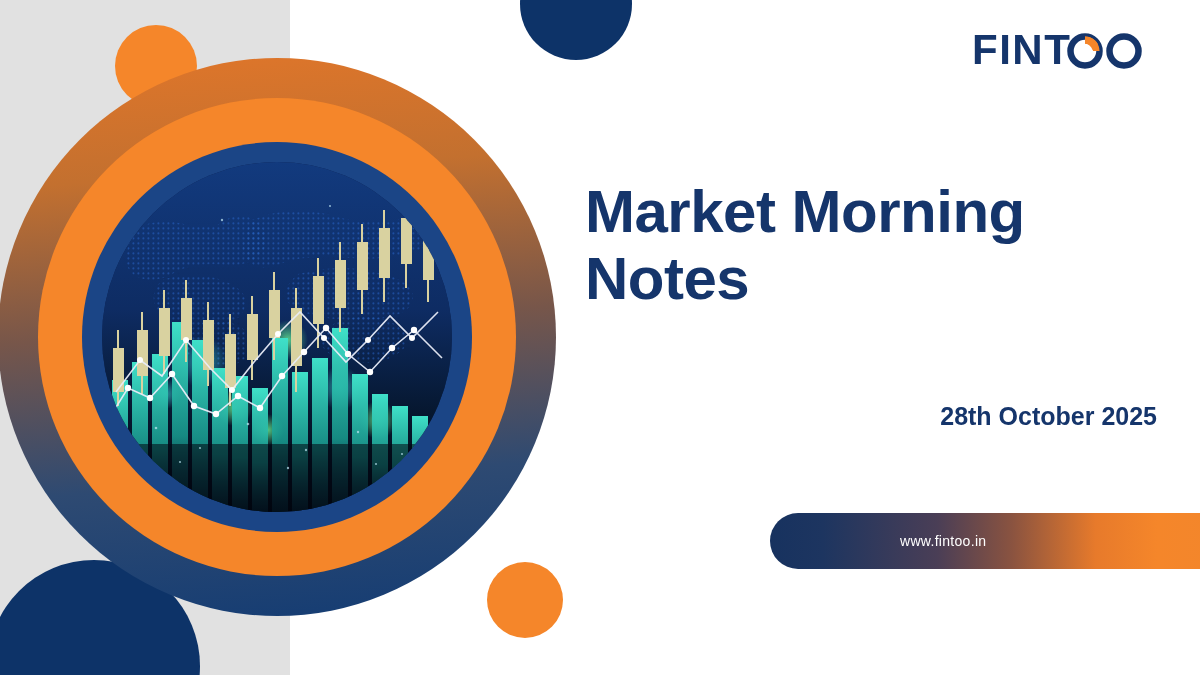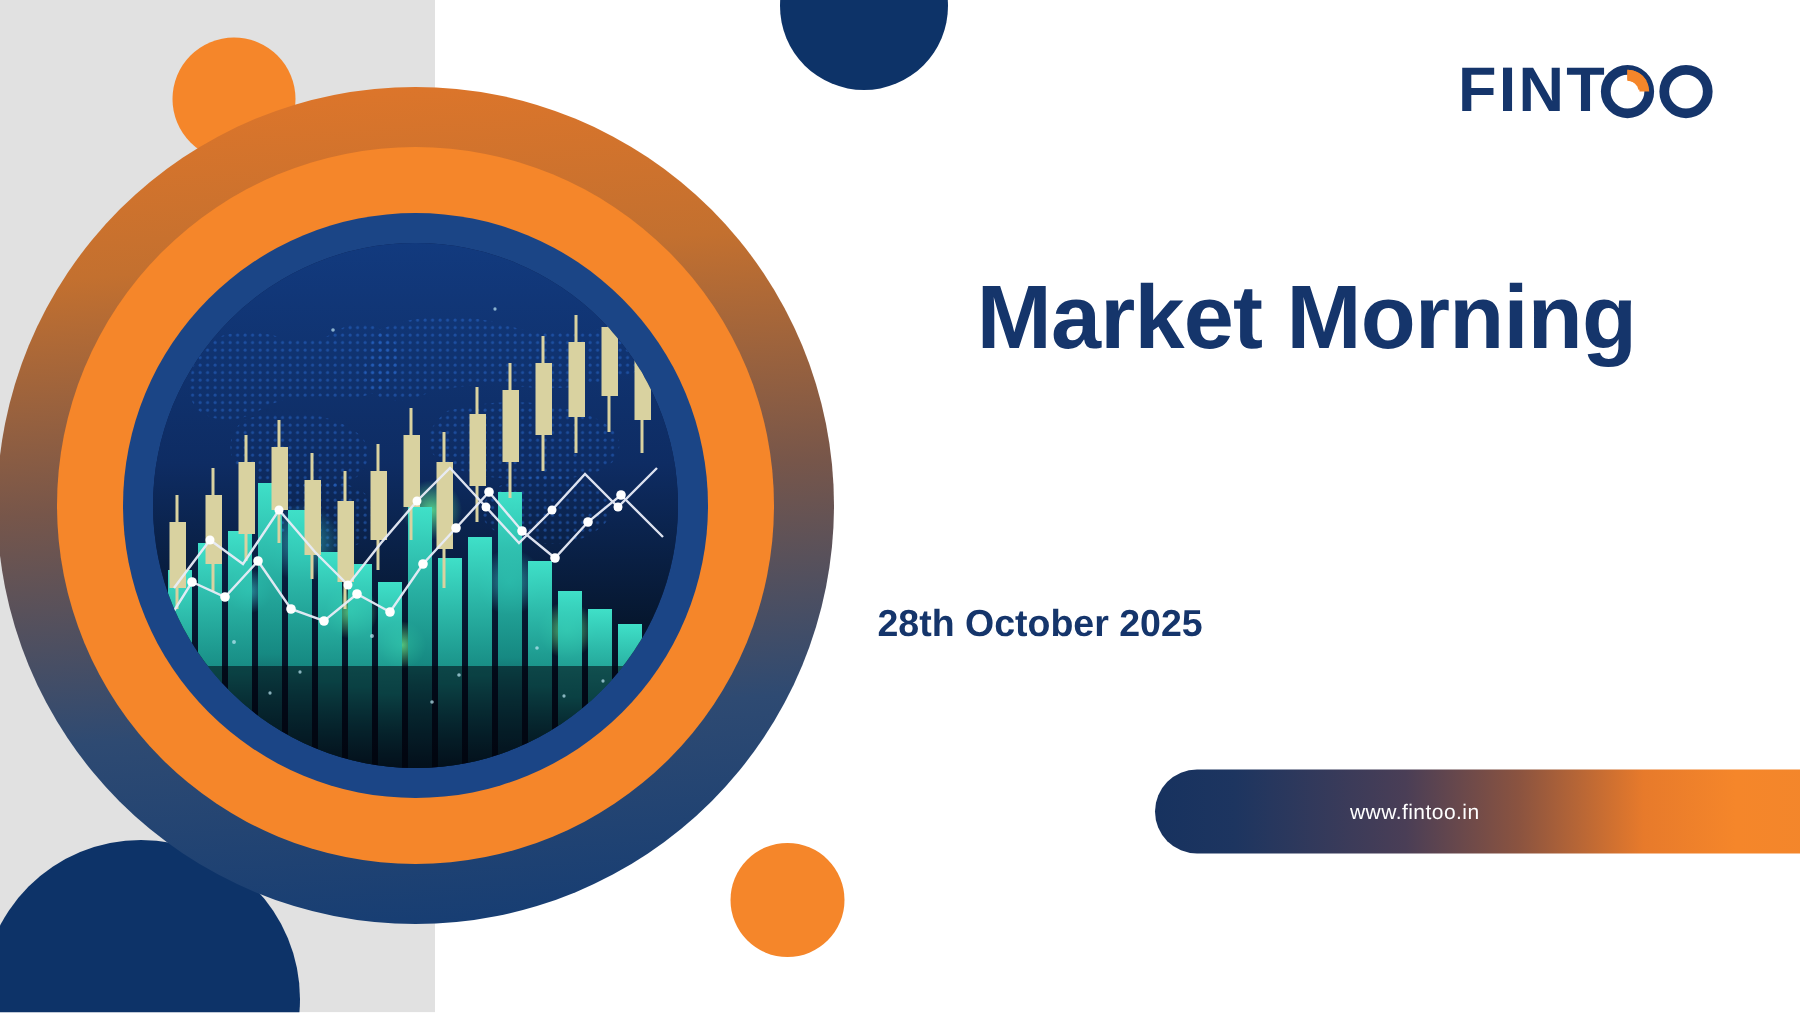--- a/index.html
+++ b/index.html
@@ -38,33 +38,33 @@
     position:absolute;left:84px;top:84px;width:390px;height:390px;border-radius:50%;
     background:#1B4586;
   }
   .chart-disc{
     position:absolute;left:104px;top:104px;width:350px;height:350px;border-radius:50%;
     overflow:hidden;background:#0B2050;
   }
   .chart-disc svg{display:block;}
 
   
-  .logo{position:absolute;right:28px;top:36px;display:flex;align-items:center;}
+  .logo{position:absolute;right:28px;top:26px;display:flex;align-items:center;}
   .logo svg{display:block;}
 
   
   .title-block{
-    position:absolute;left:585px;top:178px;width:572px;text-align:center;
+    position:absolute;left:585px;top:178px;width:572px;
   }
   .title-line{
     color:#15356B;font-size:60px;line-height:1.12;font-weight:bold;
     letter-spacing:-0.5px;margin:0;
   }
   .date-line{
-    position:absolute;left:585px;top:402px;width:572px;text-align:left;
+    position:absolute;left:585px;top:402px;width:572px;text-align:right;
     color:#15356B;font-size:25px;font-weight:bold;letter-spacing:0px;margin:0;
   }
 
   
   .url-pill{
     position:absolute;left:770px;top:513px;width:440px;height:56px;
     border-radius:28px 0 0 28px;
     background:linear-gradient(90deg,#17325F 0%,#1D3560 12%,#4A3E56 38%,#8A5340 55%,#E77A2B 74%,#F5862A 88%,#F3862B 100%);
     display:flex;align-items:center;justify-content:flex-start;
   }
@@ -281,20 +281,21 @@
       <path d="M113 10.5 A14.5 14.5 0 0 1 127.5 25 L121 25 A8 8 0 0 0 113 17 Z" fill="#F5862A"></path>
       <path d="M113 10.5 A14.5 14.5 0 0 1 125.8 18 L119.5 21.5 A8 8 0 0 0 113 17.8 Z" fill="#F5862A"></path>
       <circle cx="113" cy="25" r="11.3" fill="none" stroke="#F5862A" stroke-width="0"></circle>
       <path d="M 113 11 A 14 14 0 0 1 126.8 22.6 L 120.3 23.8 A 7.5 7.5 0 0 0 113 17.6 Z" fill="#F5862A"></path>
       <circle cx="152" cy="25" r="14.5" fill="none" stroke="#15356B" stroke-width="6.5"></circle>
     </svg>
   </div>
 
   <div class="title-block">
     <div class="title-line">Market Morning</div>
+    <div class="title-line">Notes</div>
   </div>
 
   <div class="date-line">28th October 2025</div>
 
   <div class="url-pill">
     <span class="url-text">www.fintoo.in</span>
   </div>
 
 </div>
 

